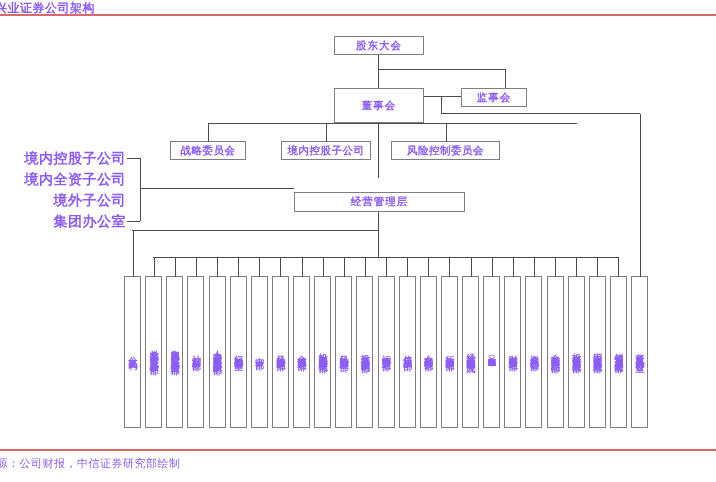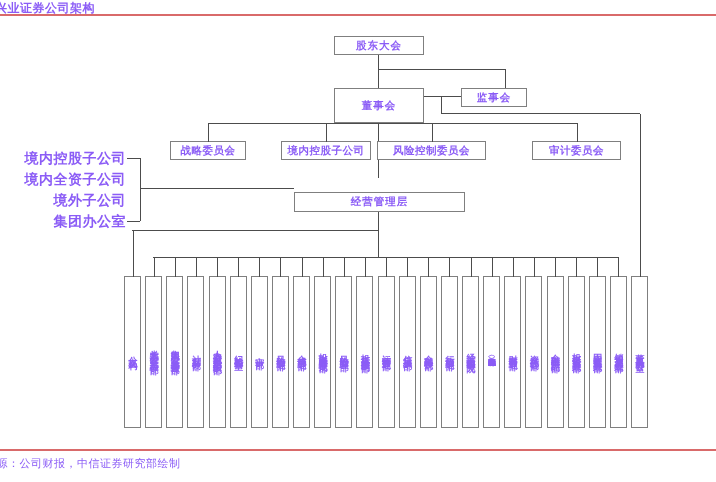--- a/index.html
+++ b/index.html
@@ -26,21 +26,21 @@
   .n-management{left:294px;top:178px;width:171px;height:20px;margin-top:14px;}
 
   
   .committees{position:absolute;inset:0;pointer-events:none;}
   .committee{position:absolute;top:141px;height:19px;background:#fff;border:1px solid #7f7f7f;box-sizing:border-box;
              display:flex;align-items:center;justify-content:center;
              font-size:10.5px;font-weight:700;letter-spacing:.5px;white-space:nowrap;}
   .committee::before{content:"";position:absolute;left:50%;top:-19px;width:1px;height:19px;background:#4c4c4c;}
   .committee:nth-child(1){left:156px;width:76px;margin-left:14px;}
   .committee:nth-child(2){left:281px;width:90px;}
-  .committee:nth-child(3){left:377px;width:109px;}
+  .committee:nth-child(3){left:391px;width:109px;}
   .committee:nth-child(4){left:532px;width:89px;}
 
   
   .subs{position:absolute;inset:0;pointer-events:none;}
   .sub-label{position:absolute;right:590px;height:12px;line-height:12px;
              font-size:14px;font-weight:700;letter-spacing:.5px;white-space:nowrap;}
   .sub-label:nth-child(1){top:152px;}
   .sub-label:nth-child(2){top:173px;}
   .sub-label:nth-child(3){top:194px;margin-left:32px;}
   .sub-label:nth-child(4){top:215px;}
@@ -83,21 +83,20 @@
   <div class="ln" style="left:140px;top:188px;width:154px;height:1px;"></div>
 
   <div class="node n-shareholders">股东大会</div>
   <div class="node n-board">董事会</div>
   <div class="node n-supervisory">监事会</div>
 
   <div class="committees">
       <div class="committee">战略委员会</div>
       <div class="committee">境内控股子公司</div>
       <div class="committee">风险控制委员会</div>
-      <div class="committee">审计委员会</div>
     </div>
 
   <div class="node n-management">经营管理层</div>
 
   <div class="subs">
       <div class="sub-label">境内控股子公司</div>
       <div class="sub-label">境内全资子公司</div>
       <div class="sub-label">境外子公司</div>
       <div class="sub-label">集团办公室</div>
     </div>

